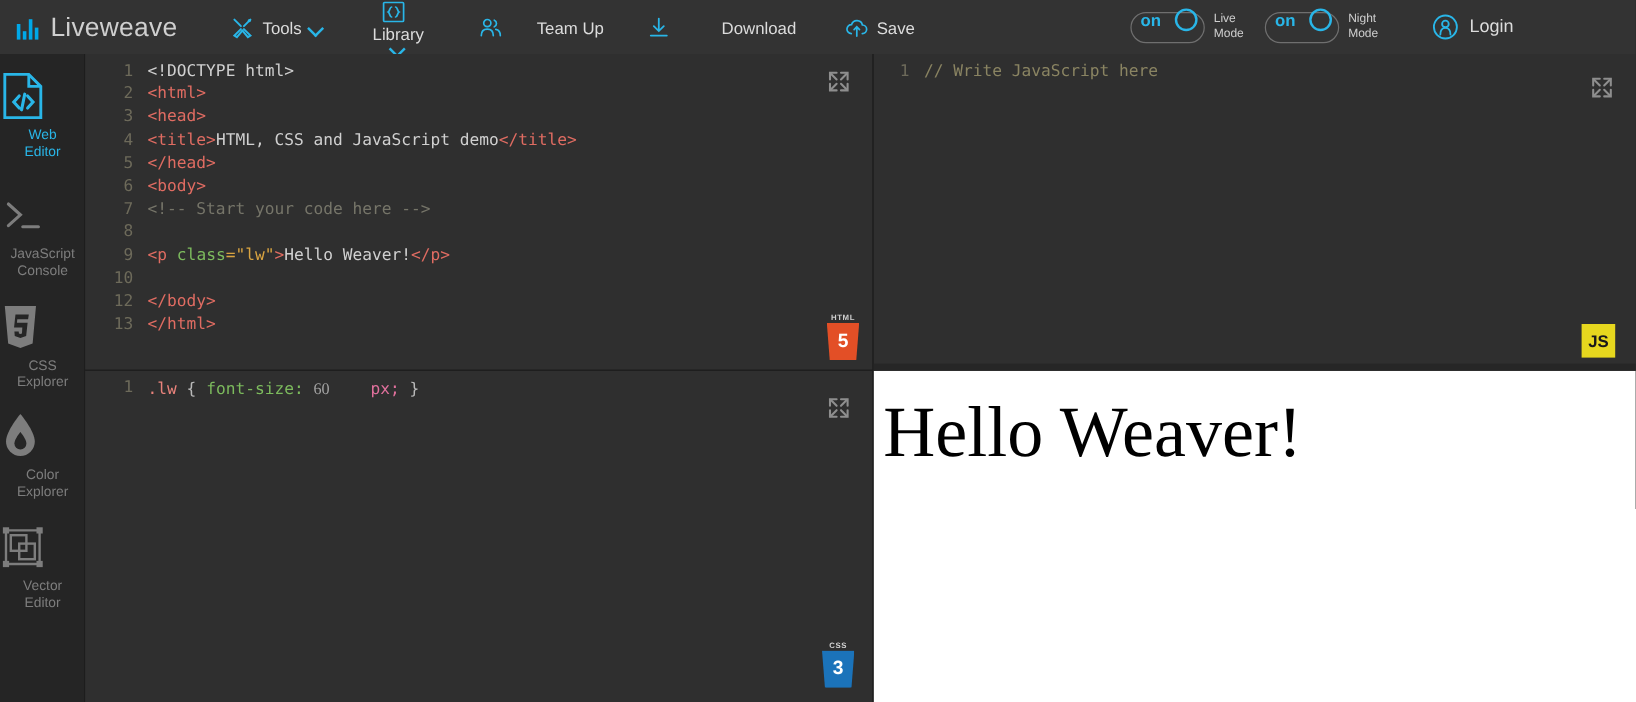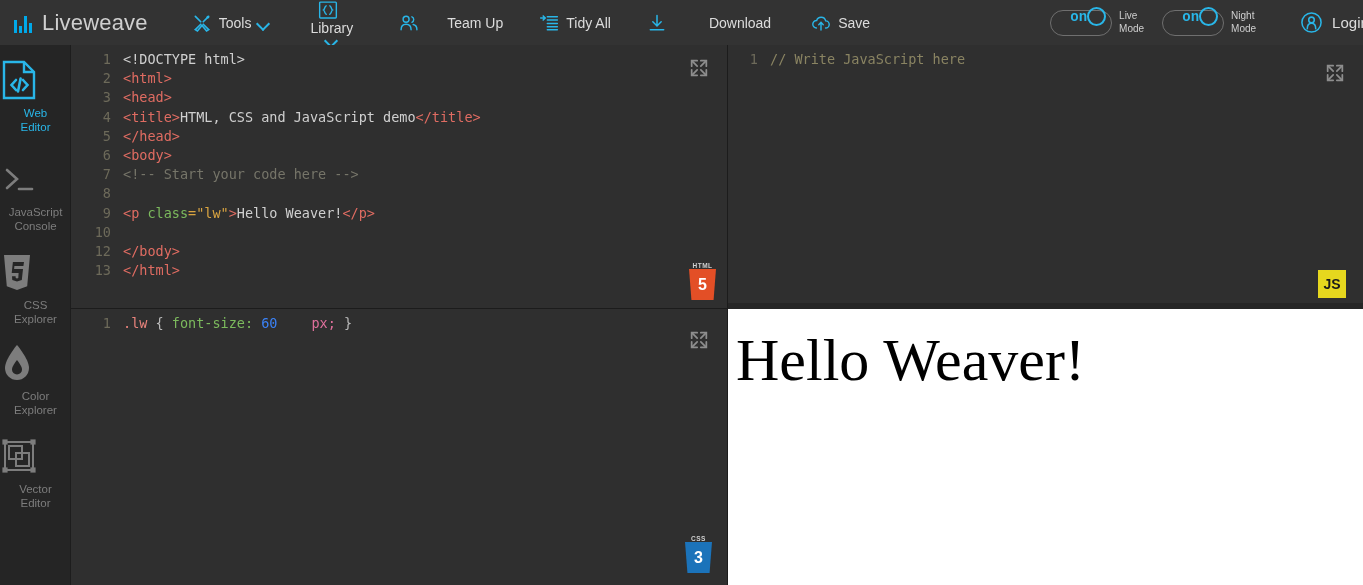--- a/index.html
+++ b/index.html
@@ -47,23 +47,22 @@
     border-right: 2px solid #29b6e8; border-bottom: 2px solid #29b6e8;
     transform: rotate(45deg);
   }
   .ico { width: 20px; height: 20px; display: block; }
 
   
   .toggle-group { display: flex; align-items: center; height: 45px; }
   .toggle {
     width: 62px; height: 26px; border: 1px solid #6f6f6f;
     border-radius: 13px; display: flex; align-items: center;
-    justify-content: flex-end; padding: 0 5px 12px 7px;
+    justify-content: space-between; padding: 0 5px 12px 7px;
     cursor: pointer;
-    font-family: Liberation Mono, monospace;
   }
   .toggle .on-txt { color: #29b6e8; font-size: 14px; font-weight: 600; }
   .toggle .knob {
     width: 19px; height: 19px; border-radius: 50%;
     border: 2px solid #29b6e8; background: transparent;
   }
   .toggle-label {
     margin-left: 7px; color: #cfcfcf; font-size: 10px;
     line-height: 12.5px;
   }
@@ -118,21 +117,21 @@
 
   
   .t-tag   { color: #e06c62; }
   .t-txt   { color: #d0d0d0; }
   .t-cmt   { color: #767569; }
   .t-attr  { color: #7cba5d; }
   .t-val   { color: #d9a441; }
   .t-sel   { color: #e9837c; }
   .t-punc  { color: #b9b9b9; }
   .t-prop  { color: #7cba5d; }
-  .t-num   { color: #3b82f6; }
+  .t-num   { color: #a3a3a3; font-family: Liberation Serif, serif; }
   .t-unit  { color: #e0709c; padding-left: 34px; }
   .t-jscmt { color: #8a8462; }
 
   
   .expand { position: absolute; cursor: pointer; width: 22px; height: 22px; }
 
   
   .badge { position: absolute; }
   .badge-html {
     width: 27px; height: 31px; background: #e34f26;
@@ -207,29 +206,20 @@
       <svg class="ico" viewBox="0 0 24 24" fill="none" stroke="#29b6e8" stroke-width="1.7">
         <circle cx="8.5" cy="7.5" r="3.6"></circle>
         <path d="M2.5 20 C2.5 15.5 5 13.5 8.5 13.5 C12 13.5 14.5 15.5 14.5 20" stroke-linecap="round"></path>
         <path d="M15.5 4.6 A3.6 3.6 0 0 1 15.5 11.2" stroke-linecap="round"></path>
         <path d="M17 13.8 C20 14.3 21.5 16.4 21.5 20" stroke-linecap="round"></path>
       </svg>
     </span>
     <span class="lbl">Team Up</span>
   </div>
 
-  <div class="menu-item" style="margin-left:32px;">
-    <span>
-      <svg class="ico" viewBox="0 0 24 24" fill="none" stroke="#29b6e8" stroke-width="1.8" stroke-linecap="round">
-        <path d="M2 6 L7 6 M5 3.5 L7.5 6 L5 8.5"></path>
-        <path d="M10 4.5 H22 M10 8.5 H22 M10 12.5 H22 M10 16.5 H22 M10 20 H22"></path>
-      </svg>
-    </span>
-    <span class="lbl">Tidy All</span>
-  </div>
 
   <div class="menu-item" style="margin-left:32px;gap:35px;">
     <span>
       <svg class="ico" viewBox="0 0 24 24" fill="none" stroke="#29b6e8" stroke-width="1.8" stroke-linecap="round">
         <path d="M12 3 V15 M7 10.5 L12 15.5 L17 10.5"></path>
         <path d="M4 20 H20"></path>
       </svg>
     </span>
     <span class="lbl">Download</span>
   </div>

